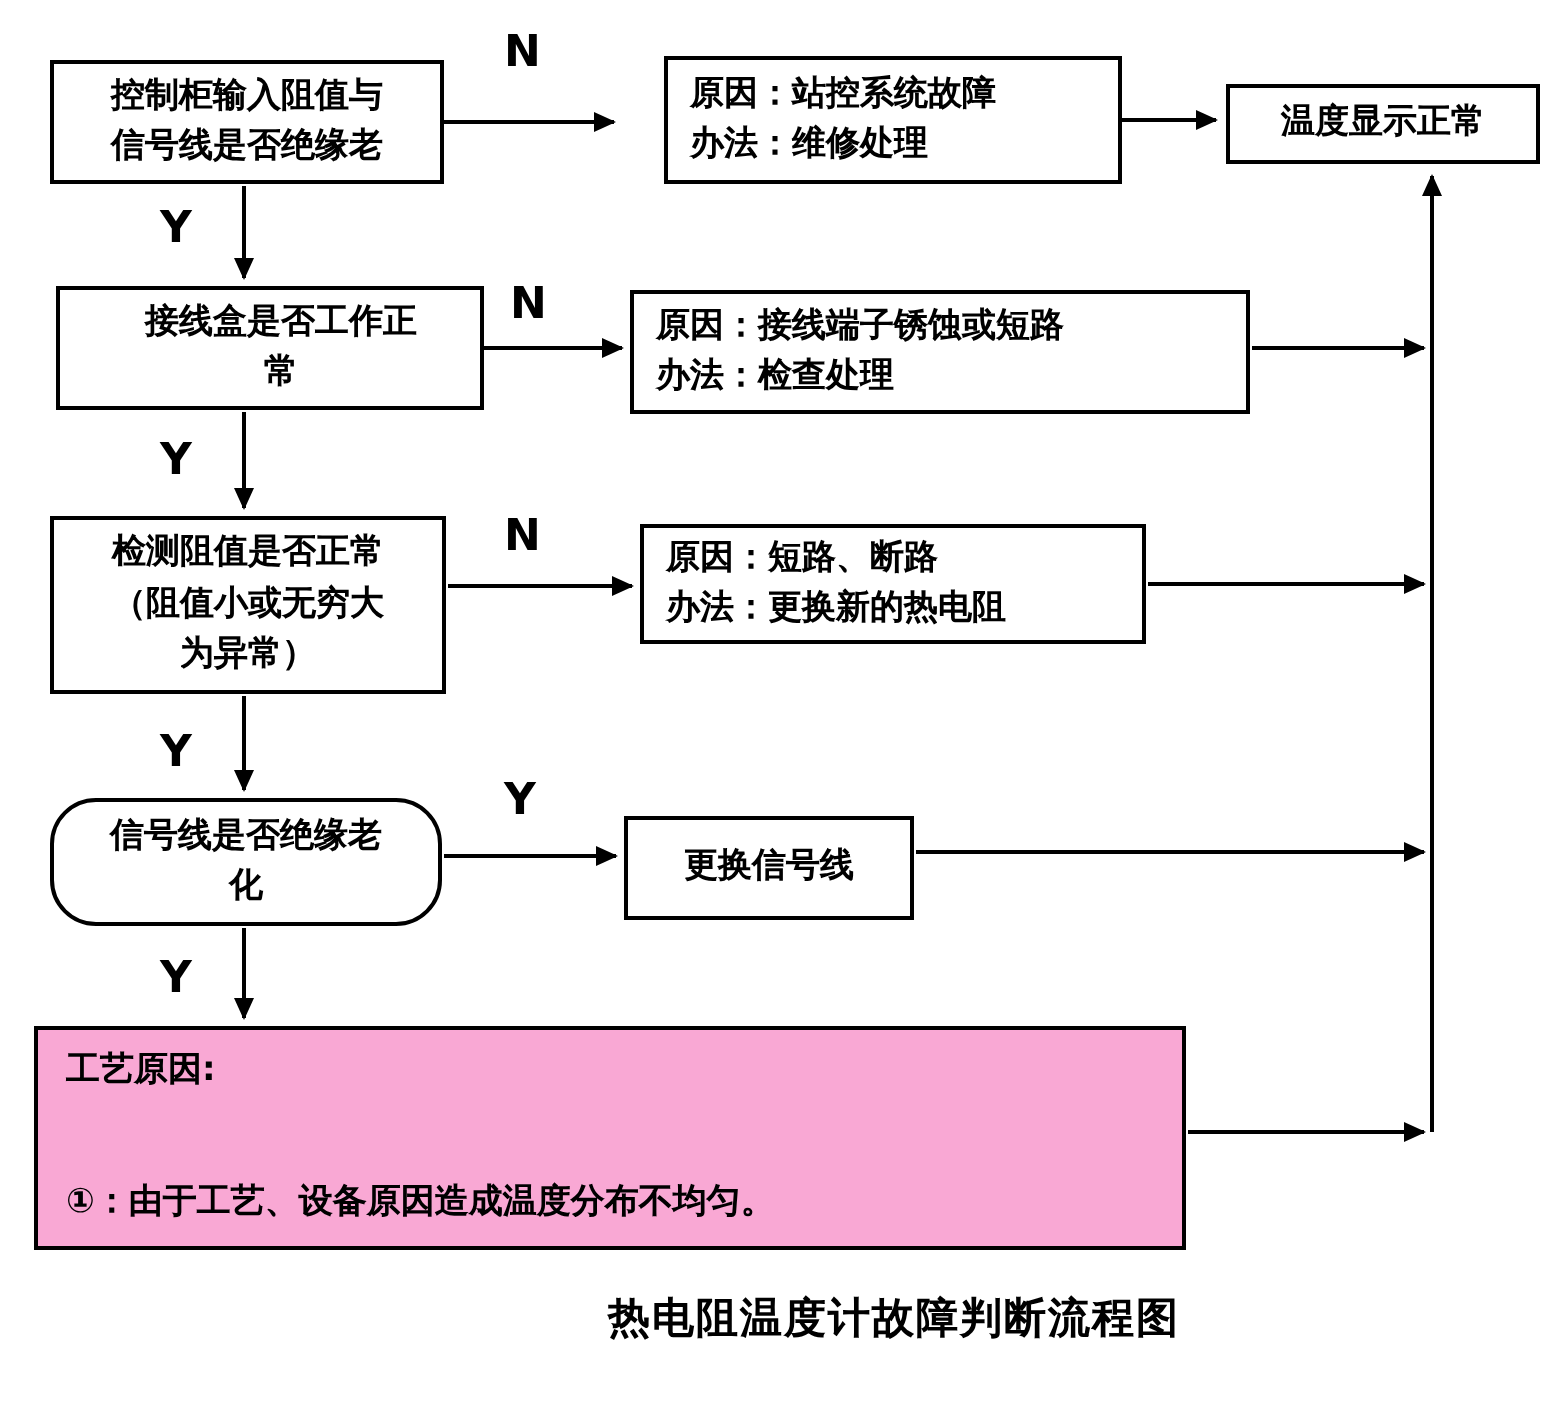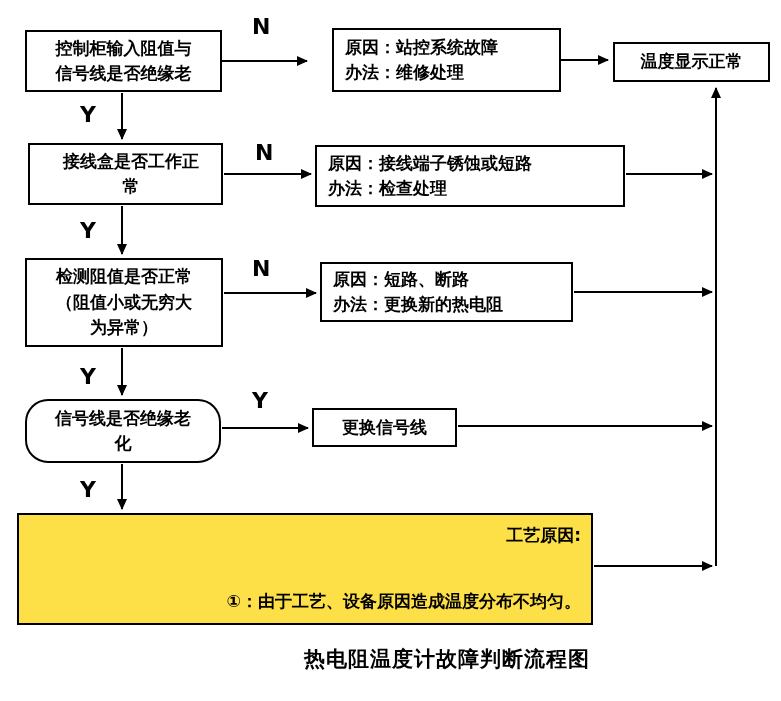--- a/index.html
+++ b/index.html
@@ -47,28 +47,28 @@
   .branch-label {
     position: absolute;
     font-size: 22px;
     font-weight: bold;
     line-height: 1;
   }
   #process-box {
     position: absolute;
     box-sizing: border-box;
     border: 2px solid #000000;
-    background: #fde047;
+    background: #f9a8d4;
     display: flex;
     flex-direction: column;
     justify-content: space-between;
     padding: 9px 10px 11px 14px;
     font-size: 17px;
     font-weight: bold;
-    text-align: right;
+    text-align: left;
   }
   .process-line {
     display: block;
     line-height: 1.3;
   }
   #diagram-title {
     position: absolute;
     left: 0;
     top: 645px;
     width: 590px;
@@ -103,40 +103,40 @@
       <line x1="458" y1="426" x2="712" y2="426" marker-end="url(#ah)"></line>
       <line x1="122" y1="464" x2="122" y2="509" marker-end="url(#ah)"></line>
       <line x1="594" y1="566" x2="712" y2="566" marker-end="url(#ah)"></line>
       <line x1="716" y1="566" x2="716" y2="88" marker-end="url(#ah)"></line>
     </g>
   </svg>
 
   <div class="box" style="left:25px; top:30px; width:197px; height:62px;">控制柜输入阻值与
 信号线是否绝缘老</div>
 
-  <div class="box" style="left:28px; top:143px; width:195px; height:62px;padding-left:11px;">接线盒是否工作正
+  <div class="box" style="left:28px; top:143px; width:214px; height:62px;padding-left:11px;">接线盒是否工作正
 常</div>
 
   <div class="box" style="left:25px; top:258px; width:198px; height:89px;">检测阻值是否正常
 （阻值小或无穷大
 为异常）</div>
 
   <div class="box" style="left:25px; top:399px; width:196px; height:64px;border-radius:23px;">信号线是否绝缘老
 化</div>
 
   <div class="box left-text" style="left:312px; top:28px; width:229px; height:64px;margin-left:20px;">原因：站控系统故障
 办法：维修处理</div>
 
   <div class="box left-text" style="left:320px; top:262px; width:253px; height:60px;">原因：短路、断路
 办法：更换新的热电阻</div>
 
   <div class="box left-text" style="left:315px; top:145px; width:310px; height:62px;">原因：接线端子锈蚀或短路
 办法：检查处理</div>
 
-  <div class="box" style="left:312px; top:408px; width:145px; height:39px;">更换信号线</div>
+  <div class="box" style="left:312px; top:408px; width:145px; height:52px;">更换信号线</div>
 
   <div class="box" style="left:613px; top:42px; width:157px; height:40px;">温度显示正常</div>
 
   <div id="process-box" style="left:17px; top:513px; width:576px; height:112px;">
     <span class="process-line">工艺原因:</span>
     <span class="process-line">①：由于工艺、设备原因造成温度分布不均匀。</span>
   </div>
 
   <span class="branch-label" style="left:252px; top:16px;">N</span>
   <span class="branch-label" style="left:80px; top:104px;">Y</span>

